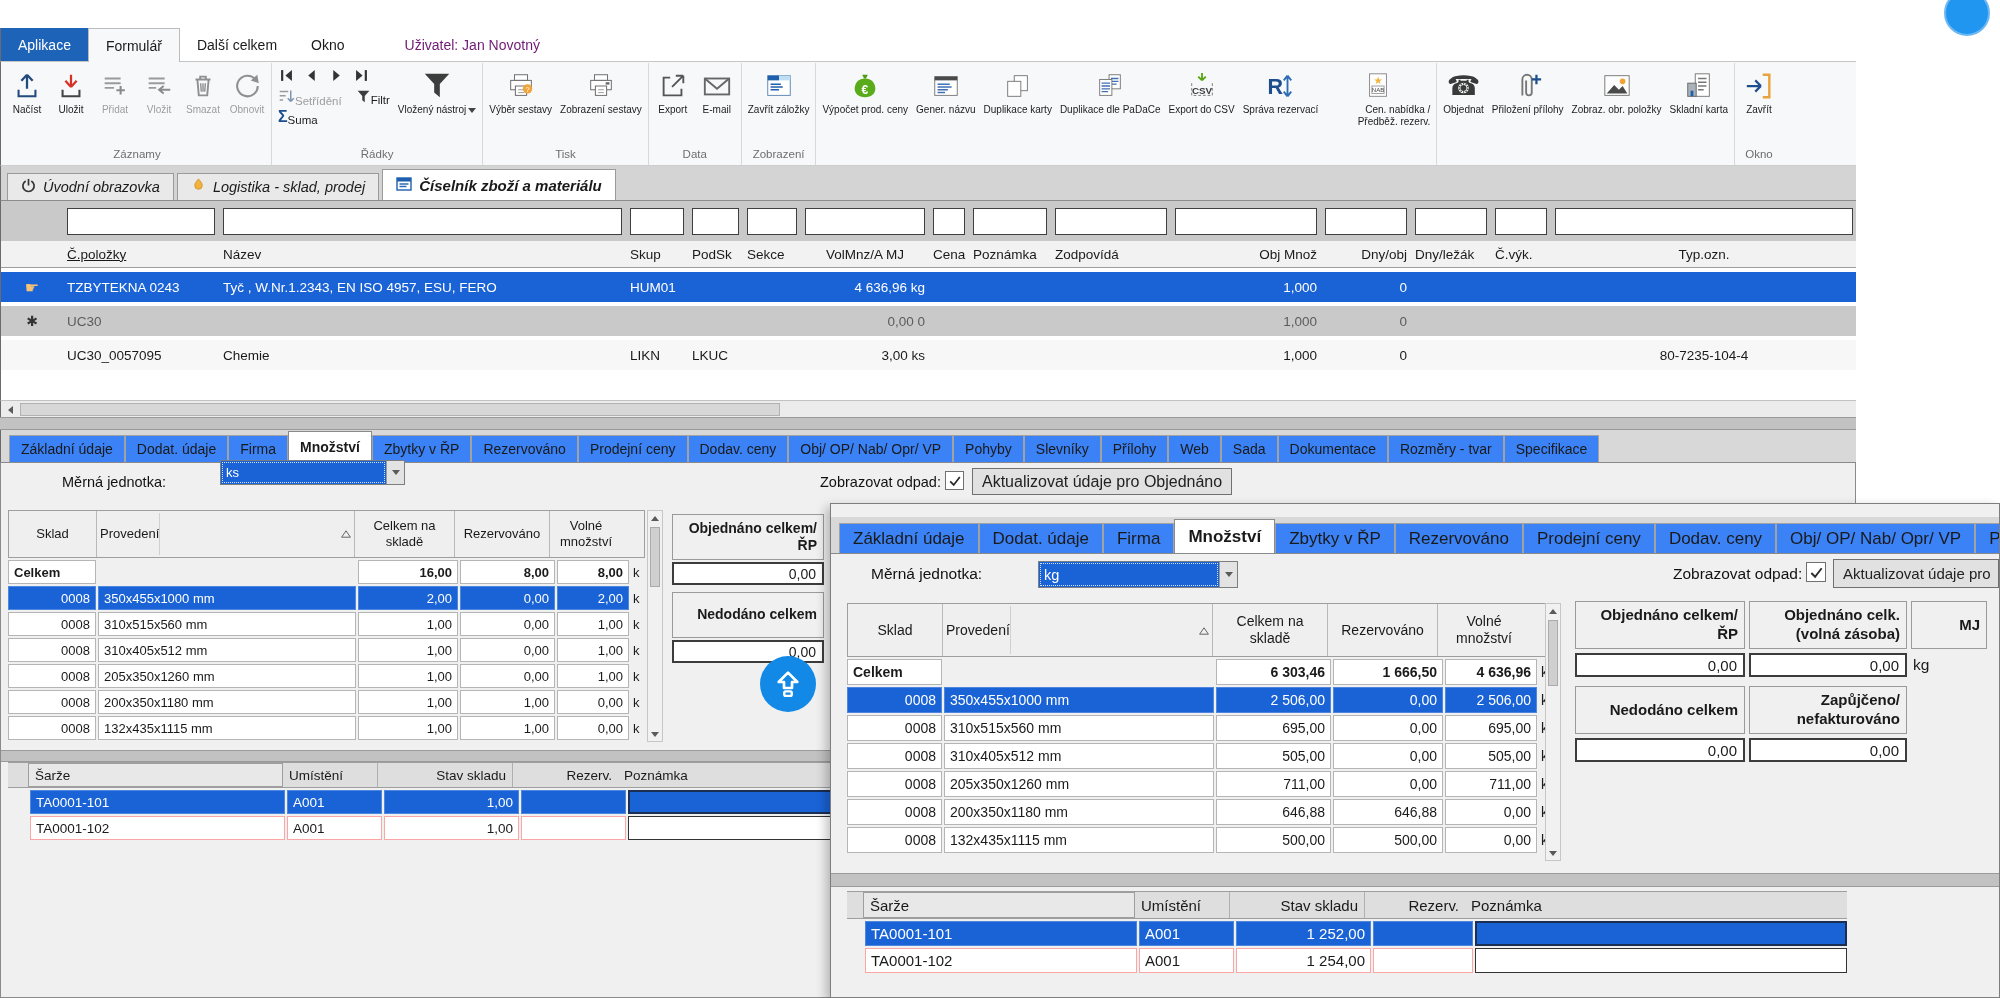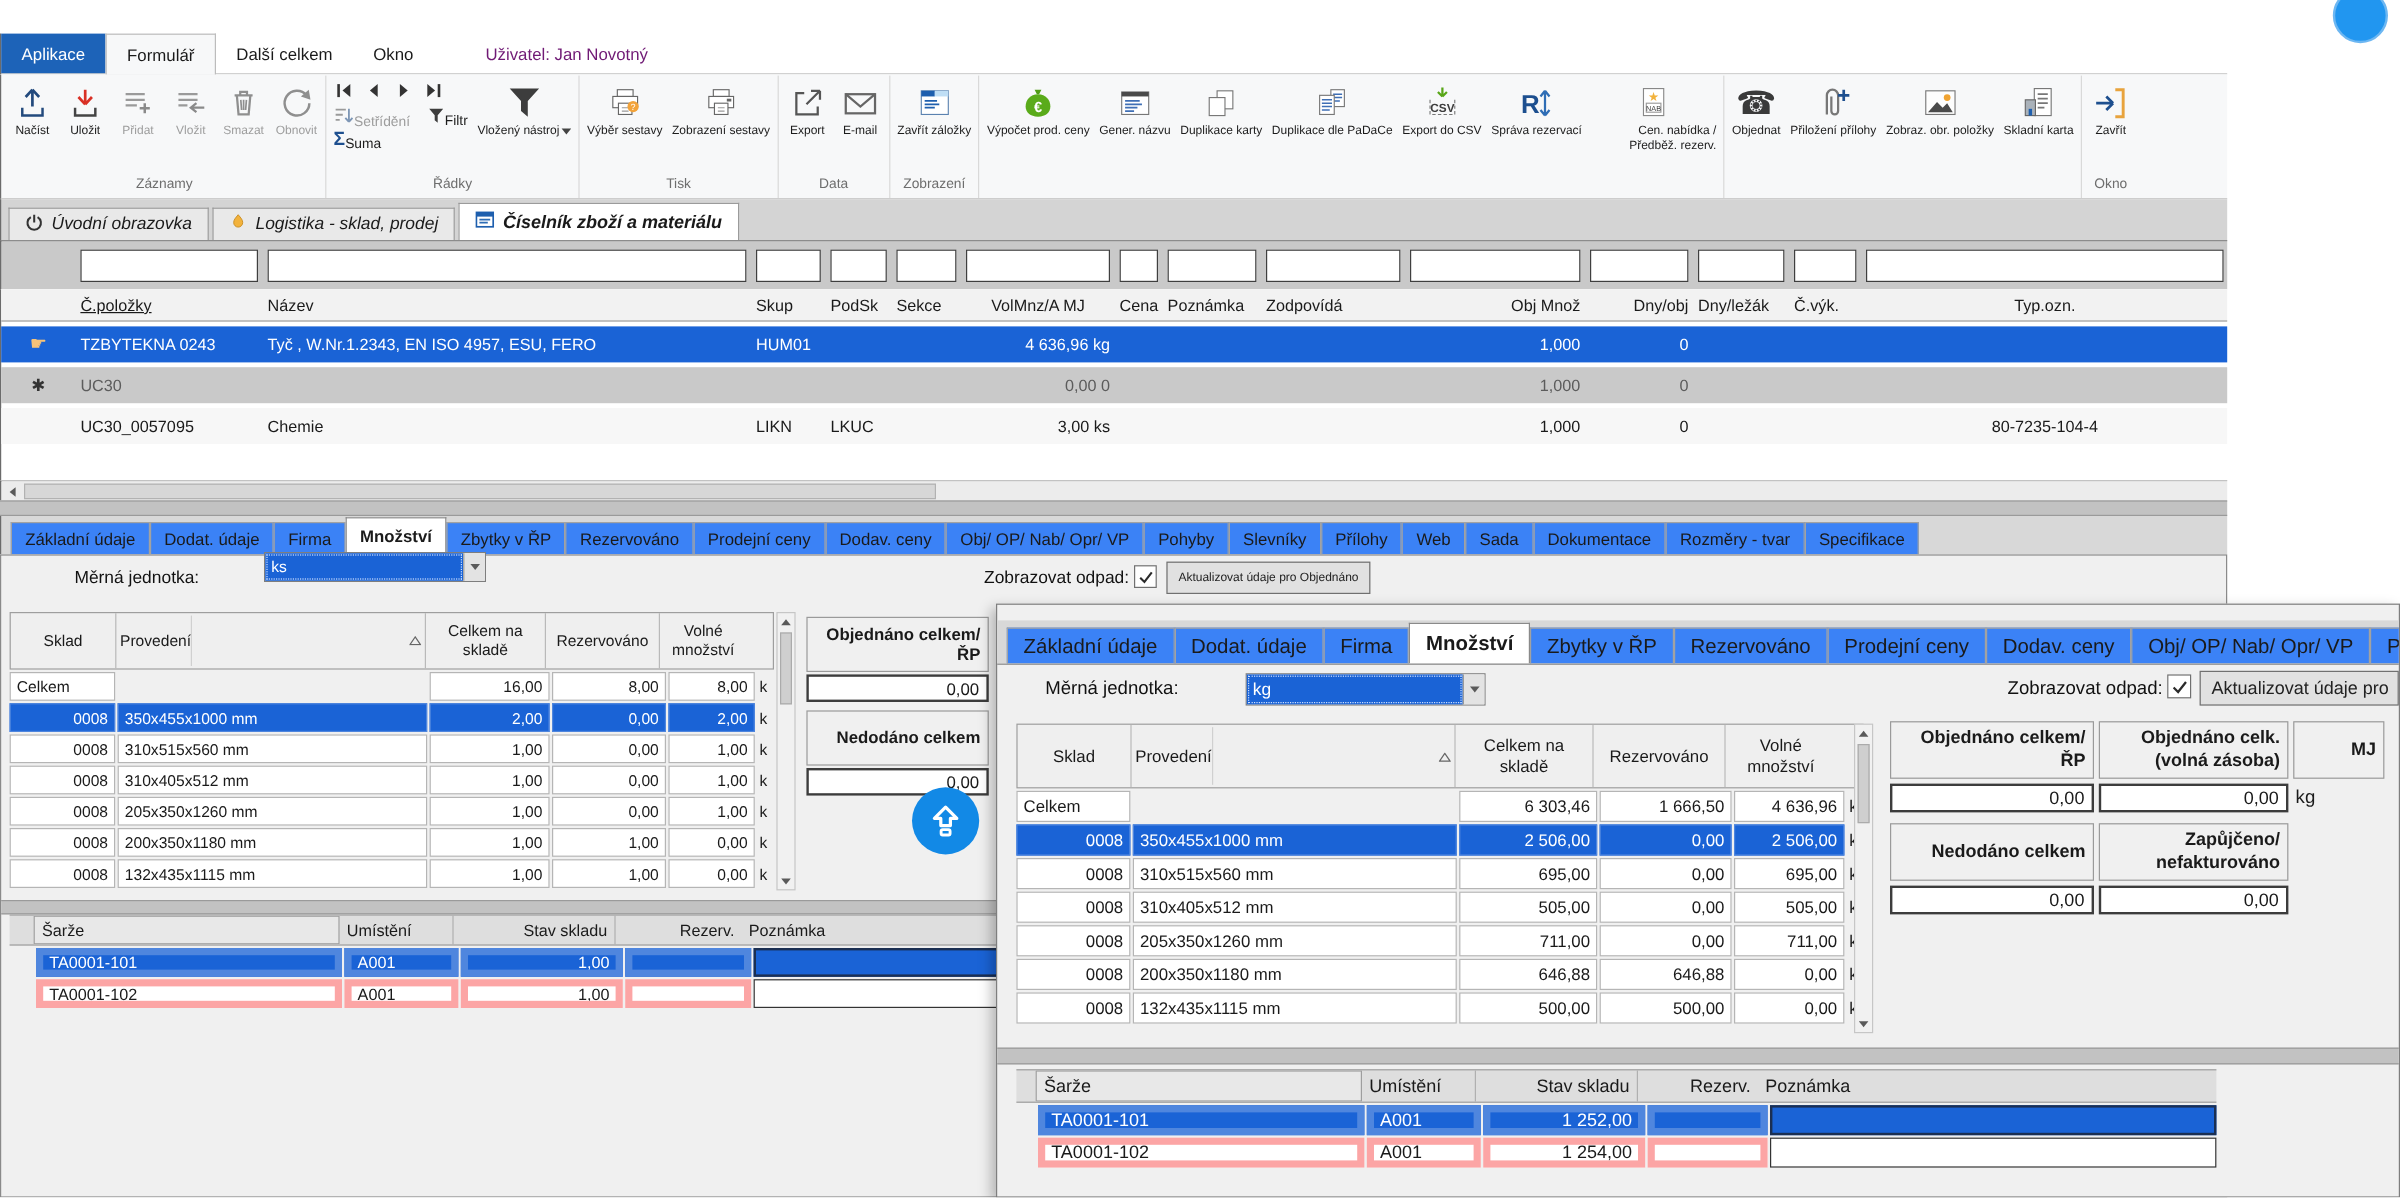--- a/index.html
+++ b/index.html
@@ -80,21 +80,21 @@
   .pushbtn{background:#e1e1e1;border:1px solid #707070;color:#222;display:flex;align-items:center;padding:0 9px;white-space:nowrap;overflow:hidden}
   
   .dgrid{position:absolute;font-size:13px}
   .dgrid .hdr{display:flex;background:#efefef;border:1px solid #9e9e9e}
   .dgrid .hcell{display:flex;align-items:center;justify-content:center;text-align:center;border-right:1px solid #b9b9b9;padding:2px 3px;line-height:1.2;overflow:hidden}
   .dgrid .hcell.dp{justify-content:flex-start}
   .dgrid .fill{flex:1;border-left:1px solid #d0d0d0;height:100%}
   .dgrid .row{display:flex;margin-top:2px;gap:2px}
   .dgrid .cell{border:1px solid #b5b5b5;background:#fff;padding:1px 5px;height:24px;display:flex;align-items:center;white-space:nowrap;overflow:hidden}
   .dgrid .cell.num,.dgrid .ds.val{justify-content:flex-end}
-  .dgrid .row.total .cell{font-weight:normal}
+  .dgrid .row.total .cell{font-weight:bold}
   .dgrid .row.sel .cell{background:#1a63d6;color:#fff;border-color:#4f86de}
   .dgrid .sp{background:transparent}
   .dgrid .du{display:flex;align-items:center;padding-left:2px}
   .g-ks .ds{width:88px;flex:none}.g-ks .dp{width:258px;flex:none}.g-ks .dc{width:100px;flex:none}
   .g-ks .dr{width:95px;flex:none}.g-ks .dv{width:72px;flex:none}.g-ks .du{width:14px;flex:none}
   .g-ks .hdr{height:48px}
   .g-kg{font-size:14px}
   .g-kg .ds{width:95px;flex:none}.g-kg .dp{width:270px;flex:none}.g-kg .dc{width:115px;flex:none}
   .g-kg .dr{width:110px;flex:none}.g-kg .dv{width:92px;flex:none}.g-kg .du{width:14px;flex:none}
   .g-kg .hdr{height:54px}
@@ -106,21 +106,21 @@
   .fldhdr{position:absolute;background:#f0f0f0;border:1px solid #9a9a9a;display:flex;align-items:center;justify-content:flex-end;text-align:right;padding:2px 6px;font-size:14px;line-height:1.25;font-weight:bold}
   .fldval{position:absolute;background:#fff;border:2px solid #3c3c3c;display:flex;align-items:center;justify-content:flex-end;padding:0 6px;font-size:14px}
   .kgf{font-size:15px}
   .bluebtn{position:absolute;width:56px;height:56px;border-radius:50%;background:#1289e6;display:flex;align-items:center;justify-content:center}
   
   .bgrid{position:absolute;font-size:13.5px}
   .bgrid .bhdr{display:flex;align-items:center;background:#dedede;border-top:1px solid #9e9e9e;border-bottom:1px solid #9e9e9e;height:26px}
   .bgrid .bhc{padding:0 6px;border-right:1px solid #b0b0b0;height:100%;display:flex;align-items:center;white-space:nowrap;overflow:hidden}
   .bgrid .bhc.raised{background:#e8e8e8;border:1px solid #9e9e9e;margin:1px 0}
   .bgrid .brow{display:flex;margin-top:2px;gap:2px}
-  .bgrid .bcell{border:6px solid #fca5a5;background:#fff;padding:0 5px;height:24px;display:flex;align-items:center;white-space:nowrap;overflow:hidden}
+  .bgrid .bcell{border:1px solid #fca5a5;background:#fff;padding:0 5px;height:24px;display:flex;align-items:center;white-space:nowrap;overflow:hidden}
   .bgrid .brow.sel .bcell{background:#1a63d6;color:#fff;border-color:#4f86de}
   .bgrid .bp{background:#fff;border:1px solid #333}
   .bgrid .brow.sel .bp{background:#1a63d6;border:2px solid #17ay}
   .bgrid .brow.sel .bp{background:#1a63d6;border:2px solid #1b2f52}
   .bgut{flex:none}
   .m-b .bgut{width:20px}.m-b .bs{width:255px;flex:none}.m-b .bu{width:95px;flex:none}.m-b .bt{width:135px;flex:none}.m-b .br{width:105px;flex:none}.m-b .bp{width:330px;flex:none}
   .o-b{font-size:15px}
   .o-b .bhdr{height:28px}
   .o-b .bcell{height:25px}
   .o-b .bgut{width:16px}.o-b .bs{width:272px;flex:none}.o-b .bu{width:95px;flex:none}.o-b .bt{width:135px;flex:none}.o-b .br{width:100px;flex:none}.o-b .bp{width:372px;flex:none}
@@ -616,21 +616,21 @@
     <span class="btn">
         <span class="tri-d"></span>
       </span>
   </div>
   <span class="abs label" style="left:820px;top:474px">Zobrazovat odpad:</span>
   <span class="abs chk" style="left:945px;top:471px;width:19px;height:19px">
       <svg viewBox="0 0 16 16" width="14" height="14">
         <polyline points="2.5,8.5 6.5,12.5 13.5,3.5" fill="none" stroke="#2b2b2b" stroke-width="2"></polyline>
       </svg>
     </span>
-  <span class="abs pushbtn" style="left:972px;top:468px;height:27px;font-size:10px;max-width:270px">Aktualizovat údaje pro Objednáno</span>
+  <span class="abs pushbtn" style="left:972px;top:468px;height:27px;font-size:16px;max-width:270px">Aktualizovat údaje pro Objednáno</span>
 
   <div class="dgrid g-ks" style="left:8px;top:510px">
     <div class="hdr">
       <span class="hcell ds">Sklad</span>
       <span class="hcell dp">
           <span>Provedení</span>
           <span class="fill"></span>
           <span><svg viewBox="0 0 10 8" width="10" height="8">
               <polygon points="5,0.8 9.4,7.2 0.6,7.2" fill="none" stroke="#666" stroke-width="1"></polygon>
             </svg></span>

